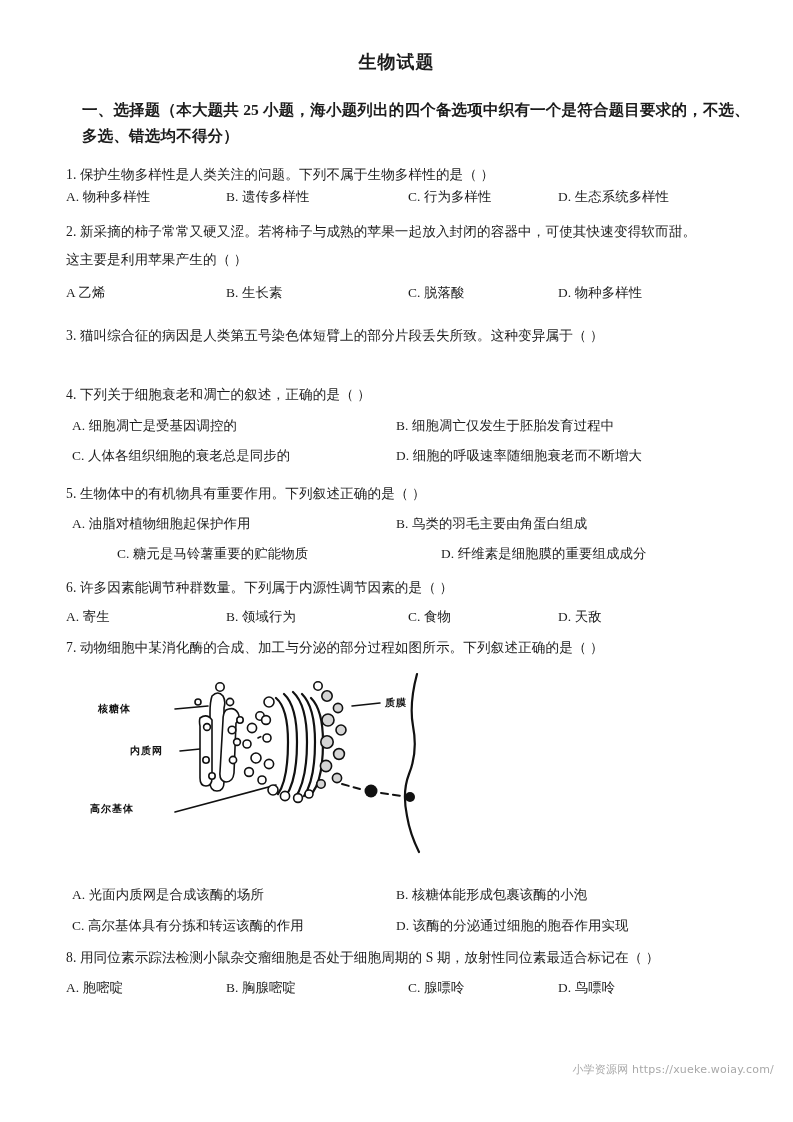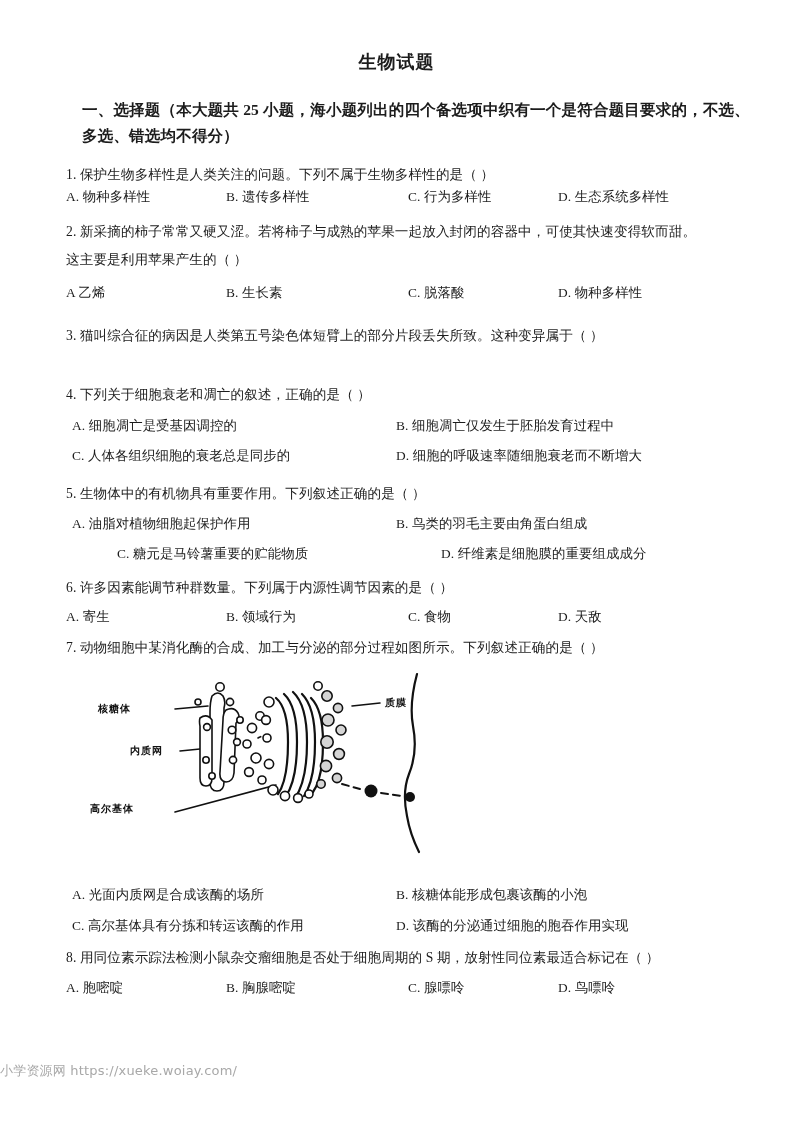--- a/index.html
+++ b/index.html
@@ -93,22 +93,22 @@
   #lbl-ribosome { left: 18px; top: 30px; }
   #lbl-er       { left: 26px; top: 72px; margin-left: 24px; }
   #lbl-golgi    { left: 10px; top: 130px; }
   #lbl-membrane { left: 305px; top: 24px; }
 
   .footer {
     position: absolute;
     left: 0;
     top: 1062px;
     width: 774px;
-    text-align: left;
-    font-size: 13px;
+    text-align: right;
+    font-size: 11px;
     color: #a8a8a8;
     font-family: "DejaVu Sans", "Liberation Sans", sans-serif;
     letter-spacing: 0.2px;
   }
 </style>
 </head>
 <body>
 
 <div class="page">
 

